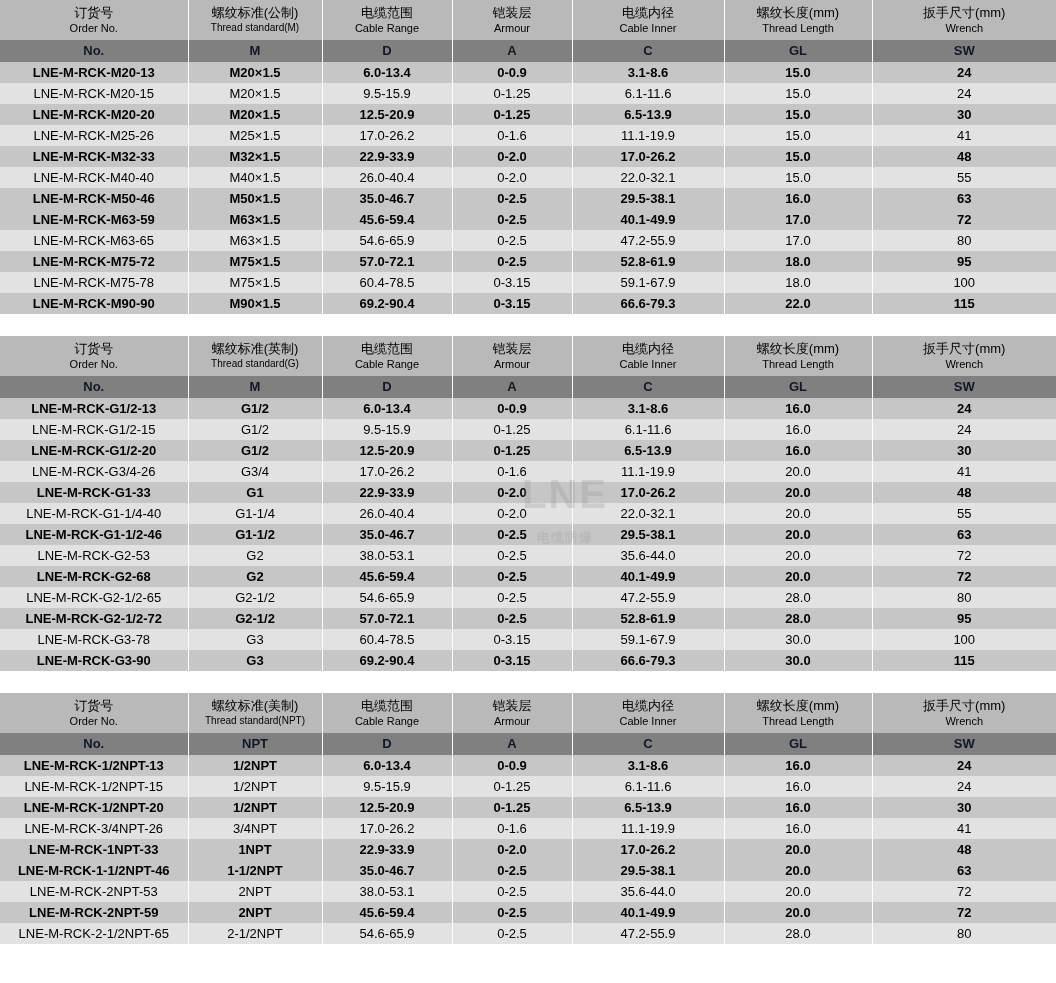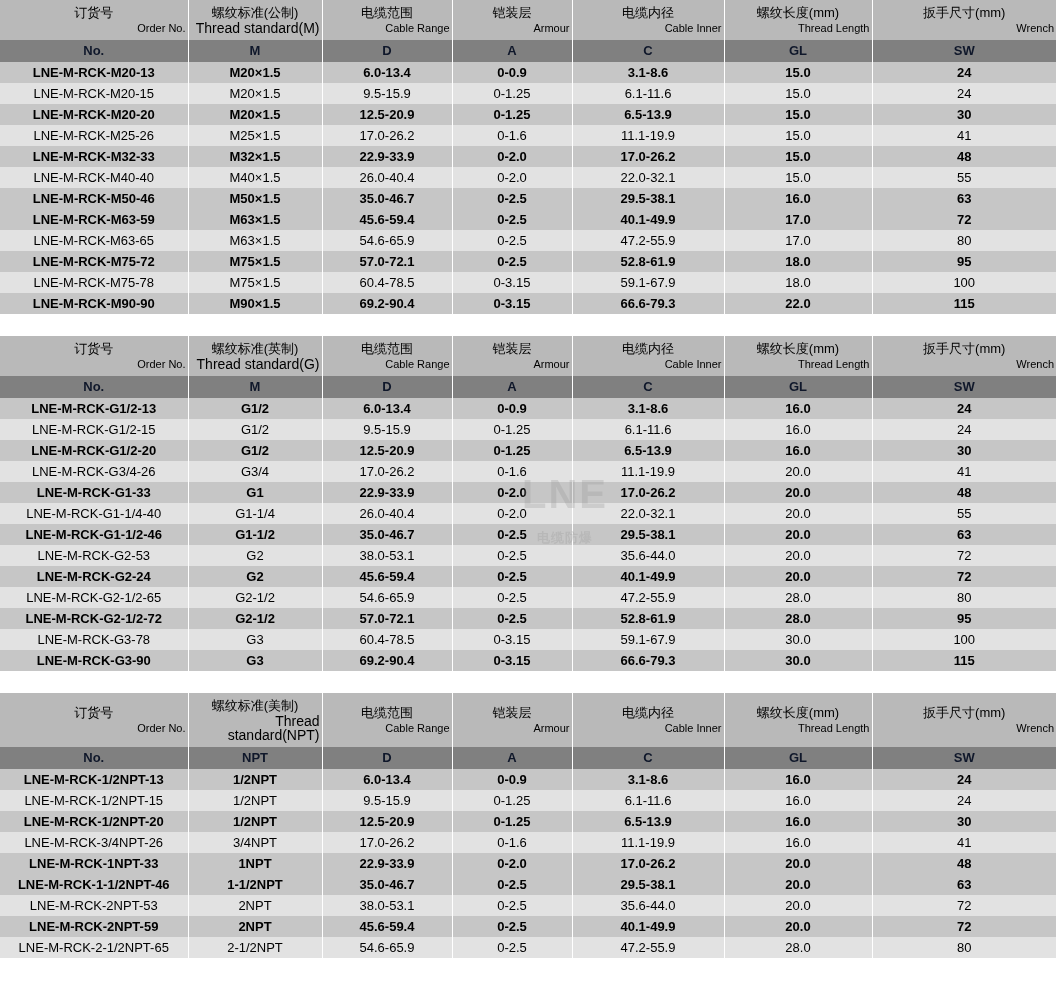--- a/index.html
+++ b/index.html
@@ -43,24 +43,23 @@
     display: block;
     font-size: 13px;
     line-height: 16px;
     color: #000;
   }
   .hdr-en {
     display: block;
     font-size: 11px;
     line-height: 14px;
     color: #000;
-    text-align: right;
   }
   .hdr-en.small {
-    font-size: 14px;
+    font-size: 10px;
   }
   tr.head-sym > td {
     background: #808080;
     color: #0f172a;
     text-align: center;
     font-size: 13px;
     font-weight: bold;
     padding: 3px 2px 4px;
     border-right: 1px solid #ffffff;
   }
@@ -409,21 +408,21 @@
             <tr class="data-row row-even">
               <td>LNE-M-RCK-G2-53</td>
               <td>G2</td>
               <td>38.0-53.1</td>
               <td>0-2.5</td>
               <td>35.6-44.0</td>
               <td>20.0</td>
               <td>72</td>
             </tr>
             <tr class="data-row row-odd">
-              <td>LNE-M-RCK-G2-24</td>
+              <td>LNE-M-RCK-G2-68</td>
               <td>G2</td>
               <td>45.6-59.4</td>
               <td>0-2.5</td>
               <td>40.1-49.9</td>
               <td>20.0</td>
               <td>72</td>
             </tr>
             <tr class="data-row row-even">
               <td>LNE-M-RCK-G2-1/2-65</td>
               <td>G2-1/2</td>

